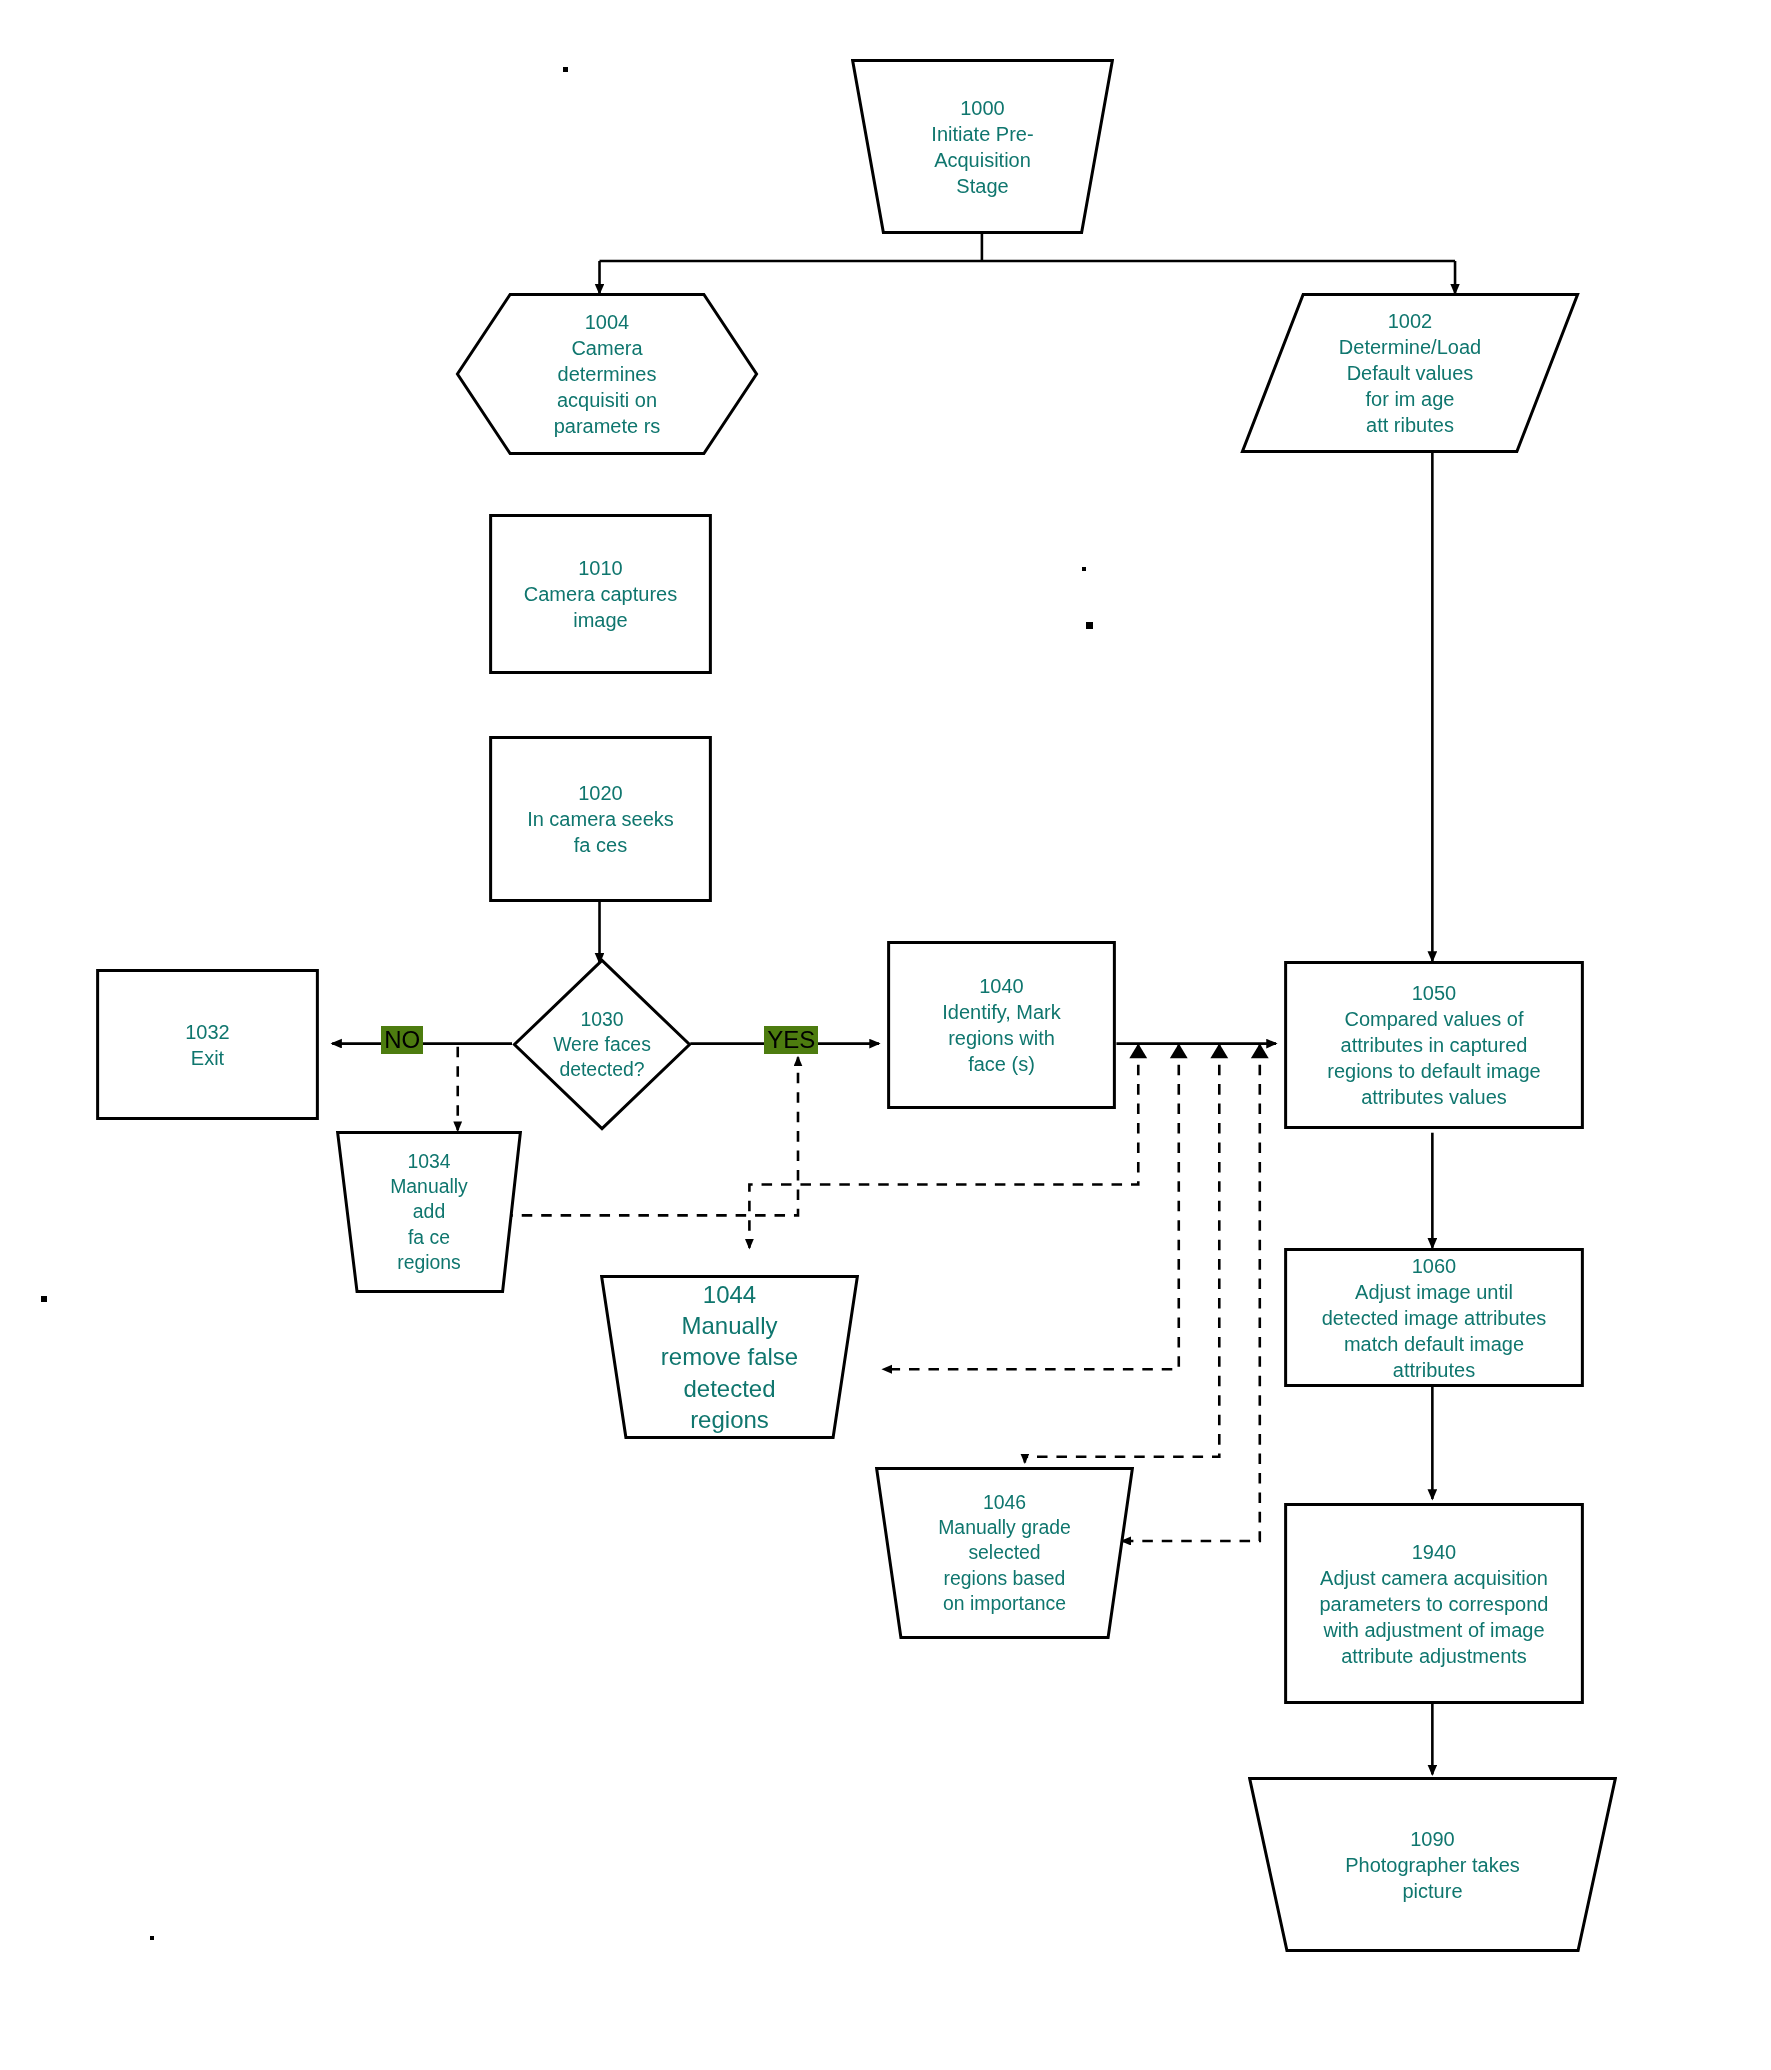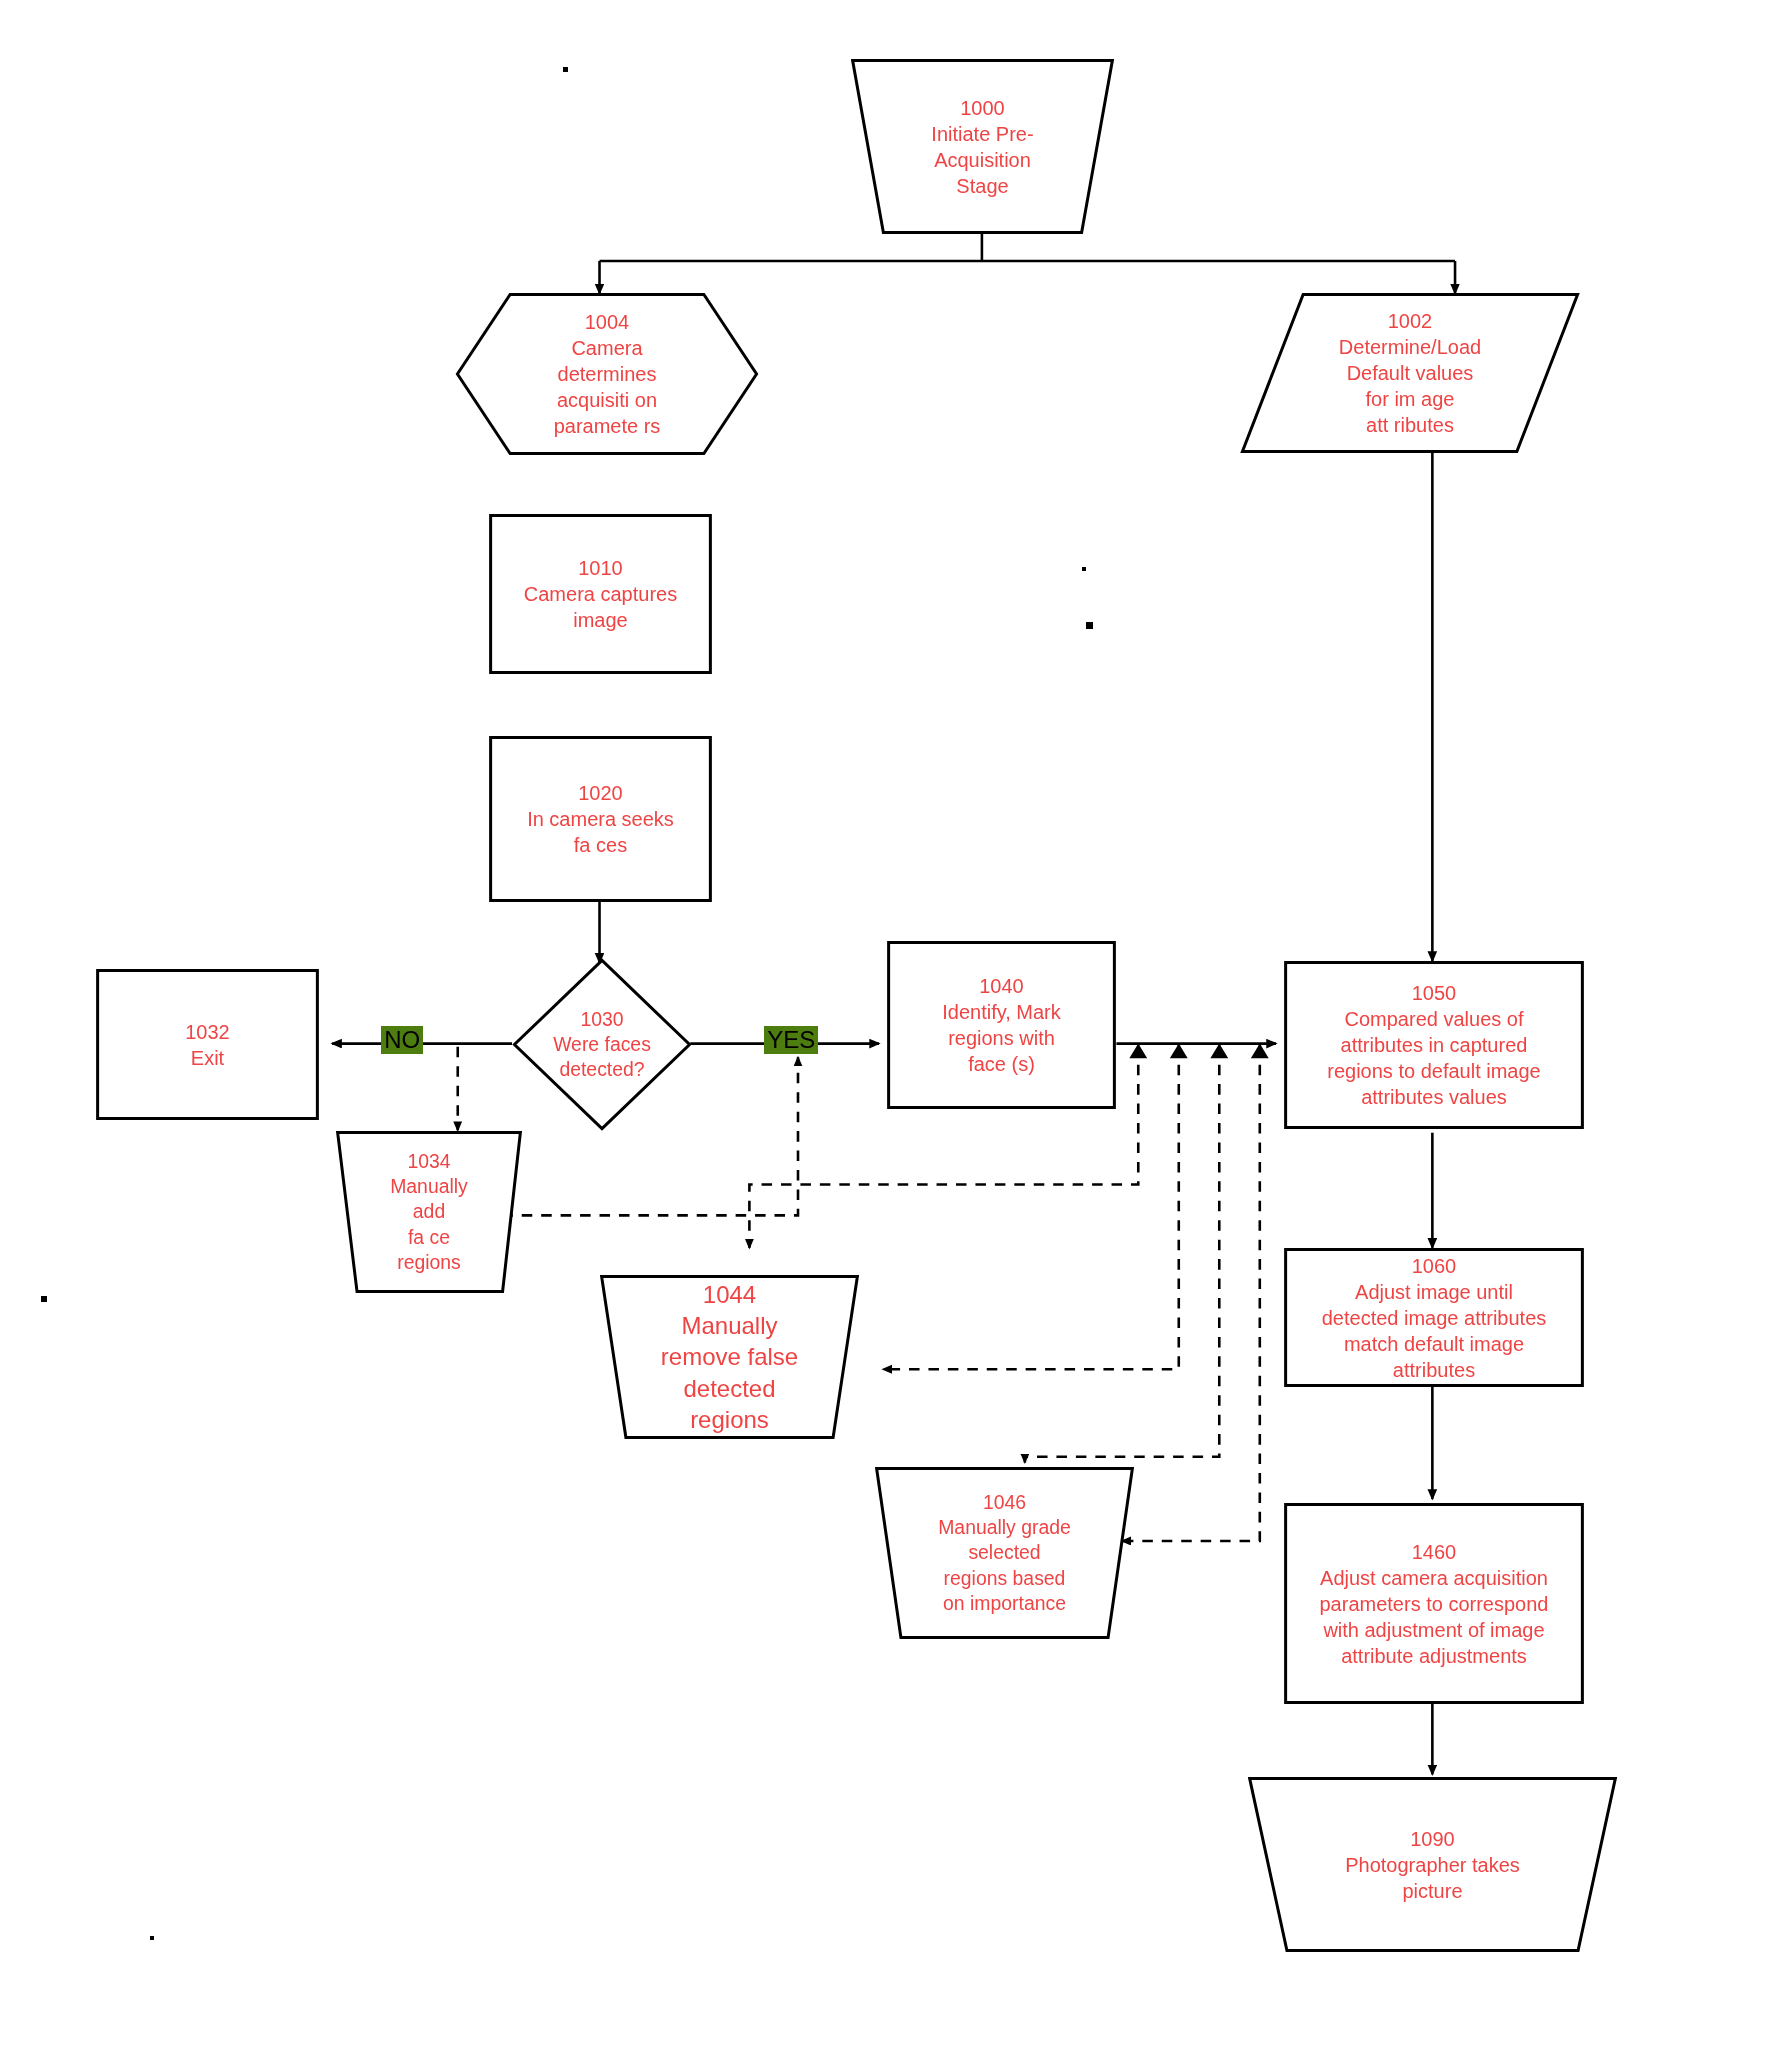--- a/index.html
+++ b/index.html
@@ -1,20 +1,20 @@
 <!DOCTYPE html>
 <html style="font-size:13px"><head>
 <meta charset="utf-8">
 <style>
   html,body{margin:0;padding:0;background:#ffffff;}
   body{font-family:"Liberation Sans",sans-serif;}
   #canvas{position:relative;width:1771px;height:2071px;background:#ffffff;overflow:hidden;}
   svg#wires{position:absolute;left:0;top:0;width:1771px;height:2071px;}
   .node{position:absolute;display:flex;align-items:center;justify-content:center;text-align:center;}
-  .node .lbl{position:relative;z-index:2;color:#ef4444;font-size:20px;line-height:1.30;white-space:pre-line;font-family:"Liberation Sans",sans-serif;}
+  .node .lbl{position:relative;z-index:2;color:#0f766e;font-size:20px;line-height:1.30;white-space:pre-line;font-family:"Liberation Sans",sans-serif;}
   .shape{position:absolute;left:0;top:0;width:100%;height:100%;z-index:1;}
   .edge-label{position:absolute;color:#000;font-size:24px;font-family:"Liberation Sans",sans-serif;background:#4d7c0f;padding:0 3.2px;z-index:3;}
   .speck{position:absolute;background:#000;z-index:0;}
 </style>
 </head>
 <body>
 
 <div id="canvas">
 
   <div class="speck" style="left:563px;top:67px;width:4.9px;height:4.9px;"></div>
@@ -214,21 +214,21 @@
 Adjust image until
 detected image attributes
 match  default image
 attributes</span>
   </div>
 
   <div class="node" style="left:1284px;top:1503px;width:300px;height:201px;">
     <svg class="shape" viewBox="0 0 370 248" preserveAspectRatio="none">
       <rect x="2" y="2" width="366" height="244" fill="#ffffff" stroke="#000" stroke-width="3" vector-effect="non-scaling-stroke"></rect>
     </svg>
-    <span class="lbl">1460
+    <span class="lbl">1940
 Adjust camera acquisition
 parameters to correspond
 with  adjustment of image
 attribute adjustments</span>
   </div>
 
   <div class="node" style="left:1248px;top:1776px;width:369px;height:177px;">
     <svg class="shape" viewBox="0 0 455 218" preserveAspectRatio="none">
       <polygon points="2,3 453,3 407,215 48,215" fill="#ffffff" stroke="#000" stroke-width="3" vector-effect="non-scaling-stroke"></polygon>
     </svg>

